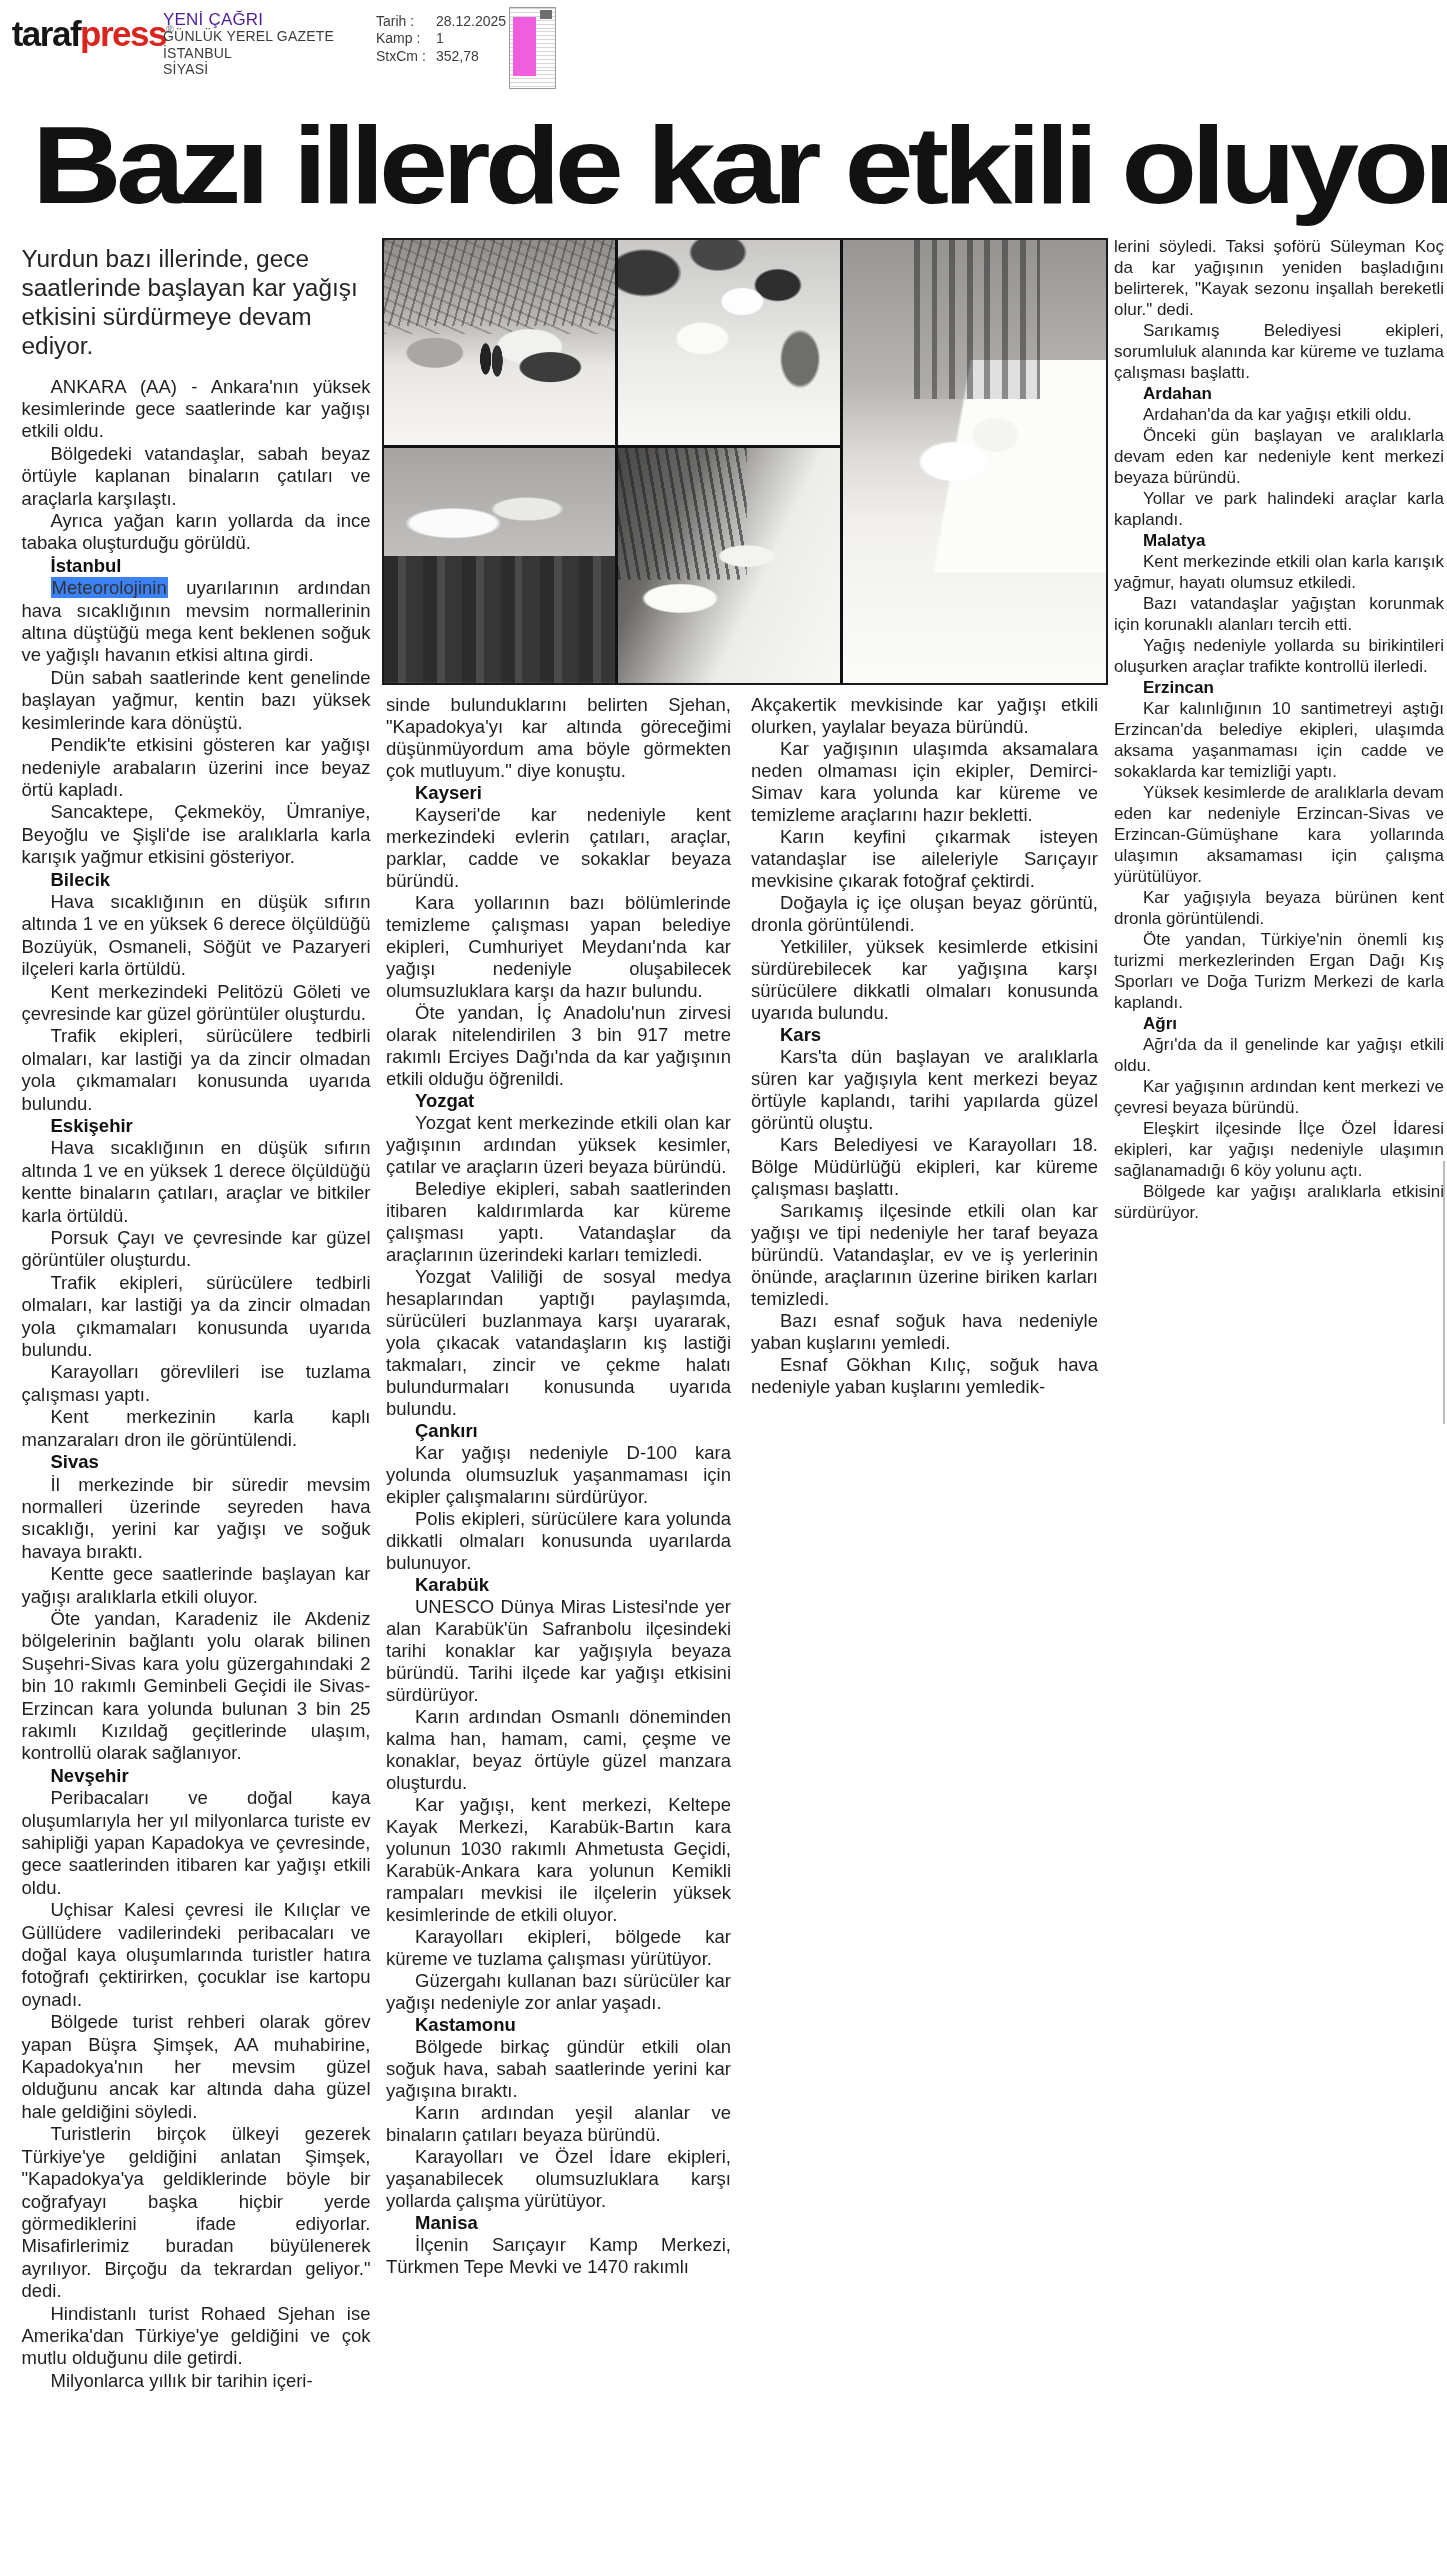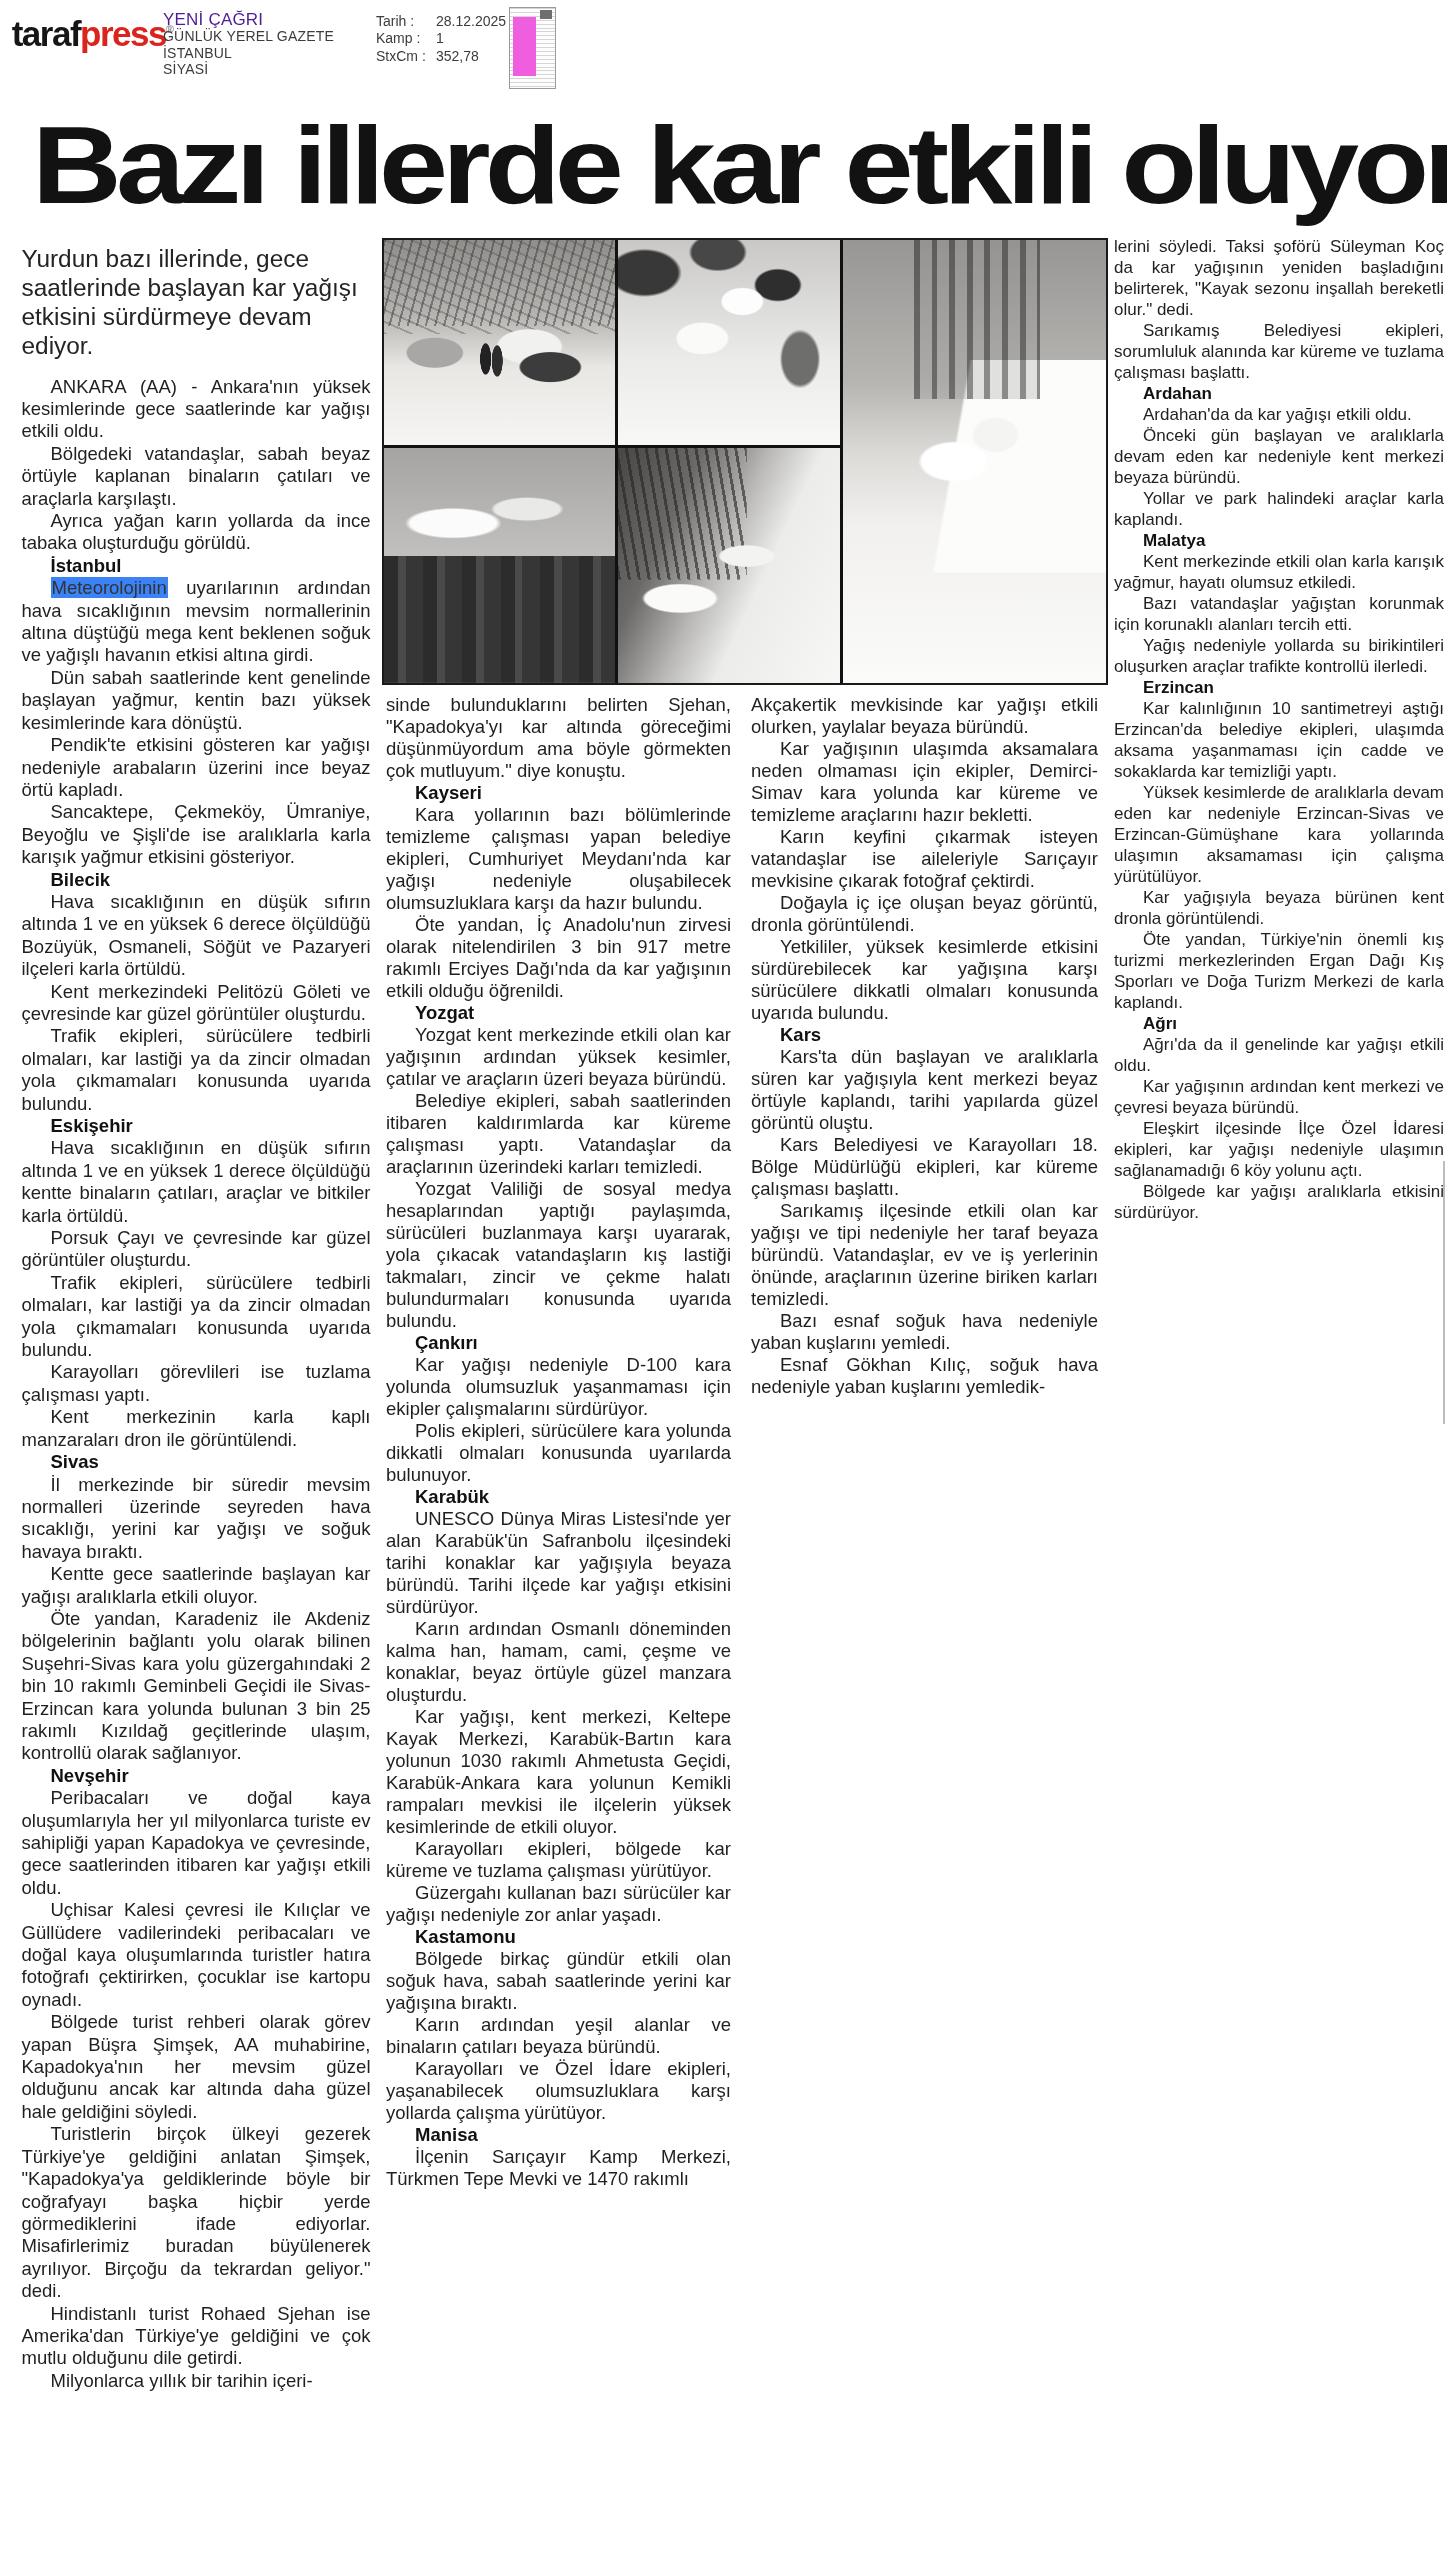--- a/index.html
+++ b/index.html
@@ -146,20 +146,21 @@
     <p class="b-p">Peribacaları ve doğal kaya oluşumlarıyla her yıl milyonlarca turiste ev sahipliği yapan Kapadokya ve çevresinde, gece saatlerinden itibaren kar yağışı etkili oldu.</p>
     <p class="b-p">Uçhisar Kalesi çevresi ile Kılıçlar ve Güllüdere vadilerindeki peribacaları ve doğal kaya oluşumlarında turistler hatıra fotoğrafı çektirirken, çocuklar ise kartopu oynadı.</p>
     <p class="b-p">Bölgede turist rehberi olarak görev yapan Büşra Şimşek, AA muhabirine, Kapadokya'nın her mevsim güzel olduğunu ancak kar altında daha güzel hale geldiğini söyledi.</p>
     <p class="b-p">Turistlerin birçok ülkeyi gezerek Türkiye'ye geldiğini anlatan Şimşek, "Kapadokya'ya geldiklerinde böyle bir coğrafyayı başka hiçbir yerde görmediklerini ifade ediyorlar. Misafirlerimiz buradan büyülenerek ayrılıyor. Birçoğu da tekrardan geliyor." dedi.</p>
     <p class="b-p">Hindistanlı turist Rohaed Sjehan ise Amerika'dan Türkiye'ye geldiğini ve çok mutlu olduğunu dile getirdi.</p>
     <p class="b-p">Milyonlarca yıllık bir tarihin içeri-</p>
   </div>
 <div id="col2" class="col">
     <p class="b-p cont">sinde bulunduklarını belirten Sjehan, "Kapadokya'yı kar altında göreceğimi düşünmüyordum ama böyle görmekten çok mutluyum." diye konuştu.</p>
     <p class="b-head">Kayseri</p>
+    <p class="b-p">Kayseri'de kar nedeniyle kent merkezindeki evlerin çatıları, araçlar, parklar, cadde ve sokaklar beyaza büründü.</p>
     <p class="b-p">Kara yollarının bazı bölümlerinde temizleme çalışması yapan belediye ekipleri, Cumhuriyet Meydanı'nda kar yağışı nedeniyle oluşabilecek olumsuzluklara karşı da hazır bulundu.</p>
     <p class="b-p">Öte yandan, İç Anadolu'nun zirvesi olarak nitelendirilen 3 bin 917 metre rakımlı Erciyes Dağı'nda da kar yağışının etkili olduğu öğrenildi.</p>
     <p class="b-head">Yozgat</p>
     <p class="b-p">Yozgat kent merkezinde etkili olan kar yağışının ardından yüksek kesimler, çatılar ve araçların üzeri beyaza büründü.</p>
     <p class="b-p">Belediye ekipleri, sabah saatlerinden itibaren kaldırımlarda kar küreme çalışması yaptı. Vatandaşlar da araçlarının üzerindeki karları temizledi.</p>
     <p class="b-p">Yozgat Valiliği de sosyal medya hesaplarından yaptığı paylaşımda, sürücüleri buzlanmaya karşı uyararak, yola çıkacak vatandaşların kış lastiği takmaları, zincir ve çekme halatı bulundurmaları konusunda uyarıda bulundu.</p>
     <p class="b-head">Çankırı</p>
     <p class="b-p">Kar yağışı nedeniyle D-100 kara yolunda olumsuzluk yaşanmaması için ekipler çalışmalarını sürdürüyor.</p>
     <p class="b-p">Polis ekipleri, sürücülere kara yolunda dikkatli olmaları konusunda uyarılarda bulunuyor.</p>
     <p class="b-head">Karabük</p>

